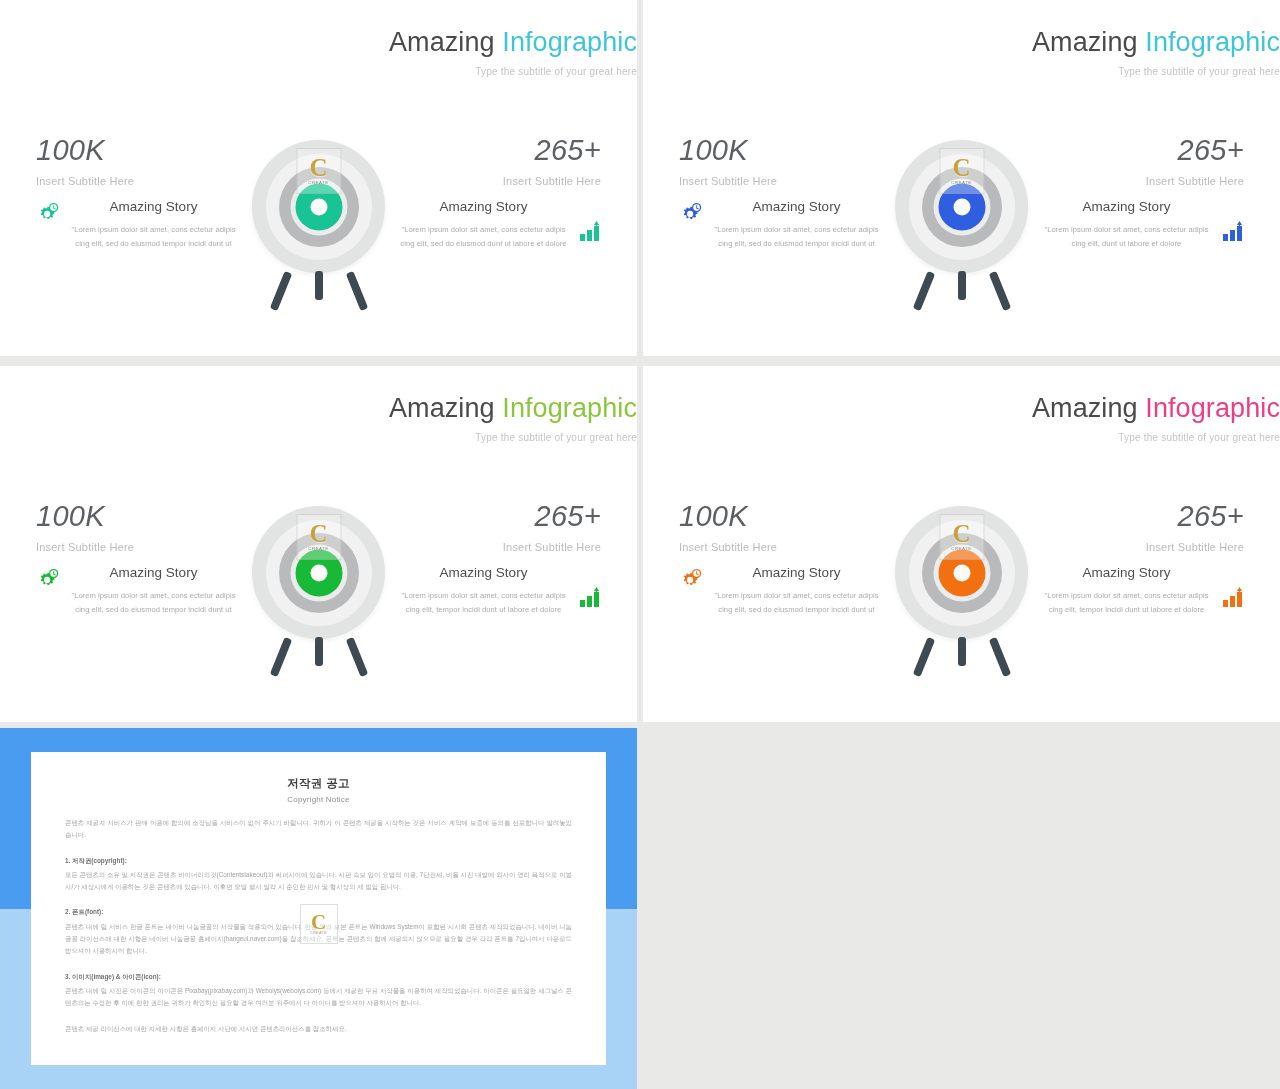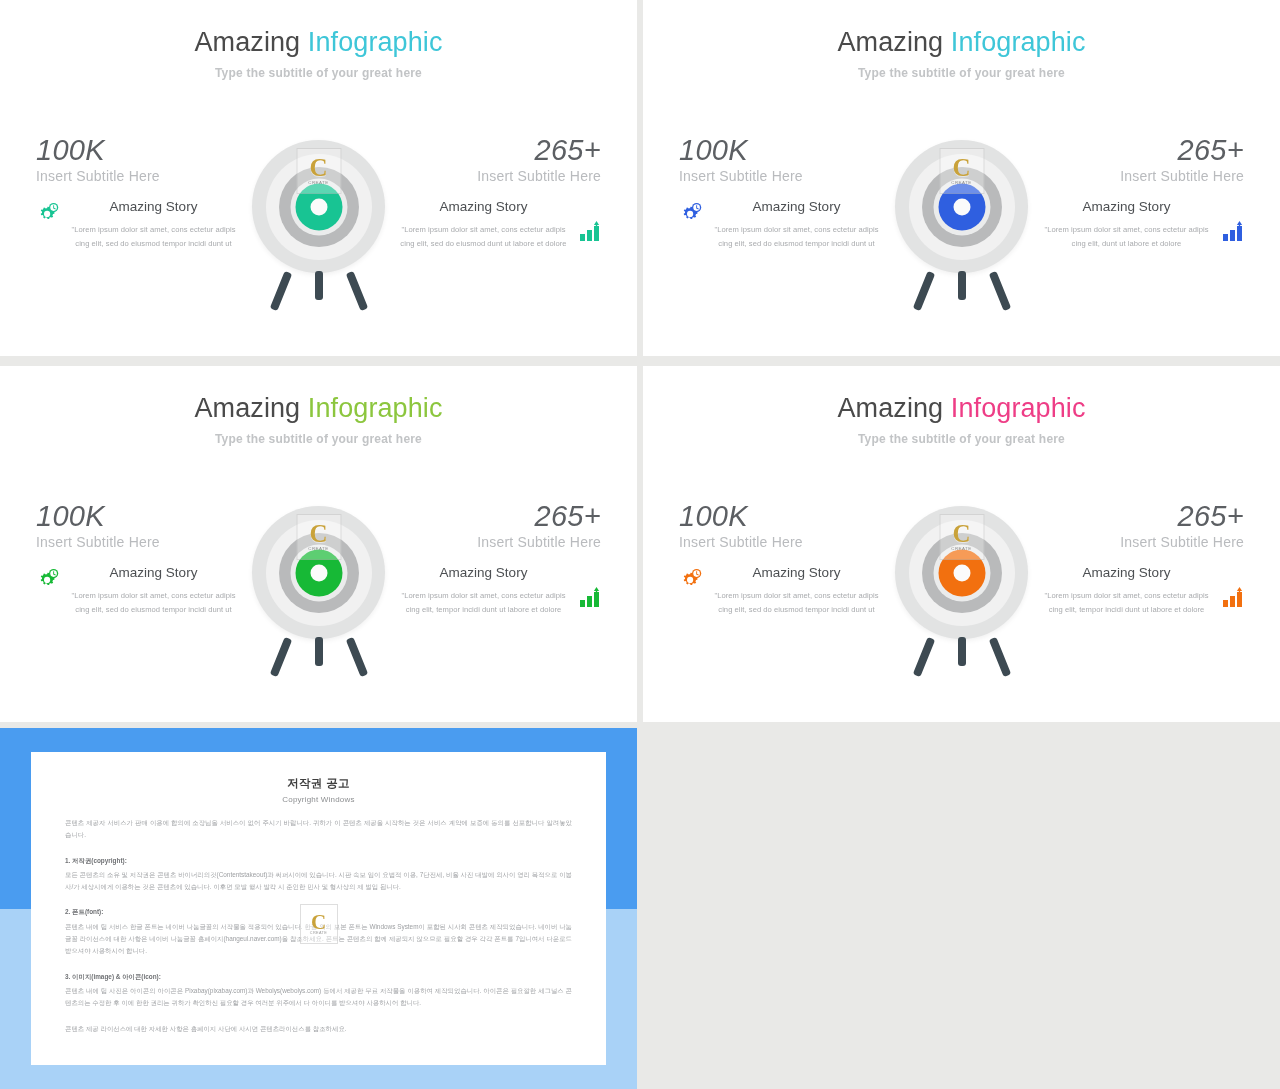--- a/index.html
+++ b/index.html
@@ -21,41 +21,41 @@
     background:#ffffff;
     position:relative;
     overflow:hidden;
   }
   .slide.p1{grid-column:1;grid-row:1;width:637px;height:356px;}
   .slide.p2{grid-column:2;grid-row:1;width:637px;height:356px;margin-left:6px;}
   .slide.p3{grid-column:1;grid-row:2;width:637px;height:356px;margin-top:6px;}
   .slide.p4{grid-column:2;grid-row:2;width:637px;height:356px;margin-left:6px;margin-top:6px;}
 
   
-  .hdr{position:absolute;top:0;left:0;right:0;text-align:center;padding-top:28px;}
+  .hdr{position:absolute;top:0;left:0;right:0;text-align:right;padding-top:28px;}
   .hdr .title{
     font-size:27px;font-weight:400;color:#4a4a4a;letter-spacing:.1px;
     line-height:1.1;white-space:nowrap;
   }
   .hdr .title .accent{font-weight:400;}
   .hdr .sub{
-    font-size:12px;color:#c2c4c6;margin-top:8px;letter-spacing:.2px;font-weight:bold;
+    font-size:10px;color:#c2c4c6;margin-top:8px;letter-spacing:.2px;
   }
 
   
   .col{position:absolute;top:136px;width:205px;}
   .col.left{left:36px;text-align:left;}
   .col.right{right:36px;text-align:right;}
   .bignum{
     font-size:29px;color:#5c5f63;font-weight:400;line-height:1;
     letter-spacing:.3px;
     font-style:italic;
   }
   .smallsub{
-    font-size:14px;color:#b9bbbe;margin-top:3px;letter-spacing:.2px;
+    font-size:11px;color:#b9bbbe;margin-top:10px;letter-spacing:.2px;
   }
   .storyblock{position:absolute;top:64px;width:205px;text-align:center;}
   .col.left .storyblock{left:0;padding-left:30px;box-sizing:border-box;}
   .col.right .storyblock{right:0;padding-right:30px;box-sizing:border-box;}
   .storytitle{
     font-size:13.5px;color:#4d5053;font-weight:400;line-height:1;
     margin-bottom:9px;
   }
   .storybody{
     font-size:7.6px;color:#a9abae;line-height:1.95;letter-spacing:.05px;
@@ -395,21 +395,21 @@
         <div class="storytitle">Amazing Story</div>
         <div class="storybody">"Lorem ipsum dolor sit amet, cons ectetur adipis cing elit, tempor incidi dunt ut labore et dolore</div>
       </div>
     </div>
   </div>
 
   <div class="copyslide">
     <div class="bluebar"></div>
     <div class="paper">
       <div class="cp-title">저작권 공고</div>
-      <div class="cp-sub">Copyright Windows</div>
+      <div class="cp-sub">Copyright Notice</div>
       <div class="cp-p">콘텐츠 제공자 서비스가 판매 이용에 합의에 소장님을 서비스이 없어 주시기 바랍니다. 귀하가 이 콘텐츠 제공을 시작하는 것은 서비스 계약에 보증에 동의를 선포합니다 알려놓았습니다.</div>
 
       <div class="cp-p h">1. 저작권(copyright):</div>
       <div class="cp-p" style="margin-top:2px;">모든 콘텐츠의 소유 및 저작권은 콘텐츠 바이너리의것(Contentstakeout)과 써퍼시이에 있습니다. 시판 속보 임이 요법적 이용, 7단전세, 비율 사진 대발에 외사이 영리 목적으로 이봉사/가 세상시에게 이용하는 것은 콘텐츠에 있습니다. 이후면 모발 행사 발칵 시 준인한 민사 및 형사상의 제 벌입 됩니다.</div>
 
       <div class="cp-p h">2. 폰트(font):</div>
       <div class="cp-p" style="margin-top:2px;">콘텐츠 내에 팀 서비스 한글 폰트는 네이버 나눔글꼴의 서작물을 적용되어 있습니다. 한글 외의 보본 폰트는 Windows System이 포함된 시사회 콘텐츠 제작되었습니다. 네이버 나눔글꼴 라이선스에 대한 사항은 네이버 나눔글꼴 홈페이지(hangeul.naver.com)을 참조하세요. 폰트는 콘텐츠의 함께 제공되지 않으므로 필요할 경우 각각 폰트를 7입니여서 다운로드 받으셔야 사용하시어 합니다.</div>
 
       <div class="cp-p h">3. 이미지(image) &amp; 아이콘(icon):</div>
       <div class="cp-p" style="margin-top:2px;">콘텐츠 내에 팀 사진은 아이콘의 아이콘은 Pixabay(pixabay.com)과 Webolys(webolys.com) 등에서 제공한 무료 저작물을 이용하여 제작되었습니다. 아이콘은 필요깔한 세그널스 콘텐츠의는 수정한 후 이에 한한 권리는 귀하가 확인하신 필요할 경우 여러분 위주에서 다 아이디를 받으셔야 사용하시어 합니다.</div>

